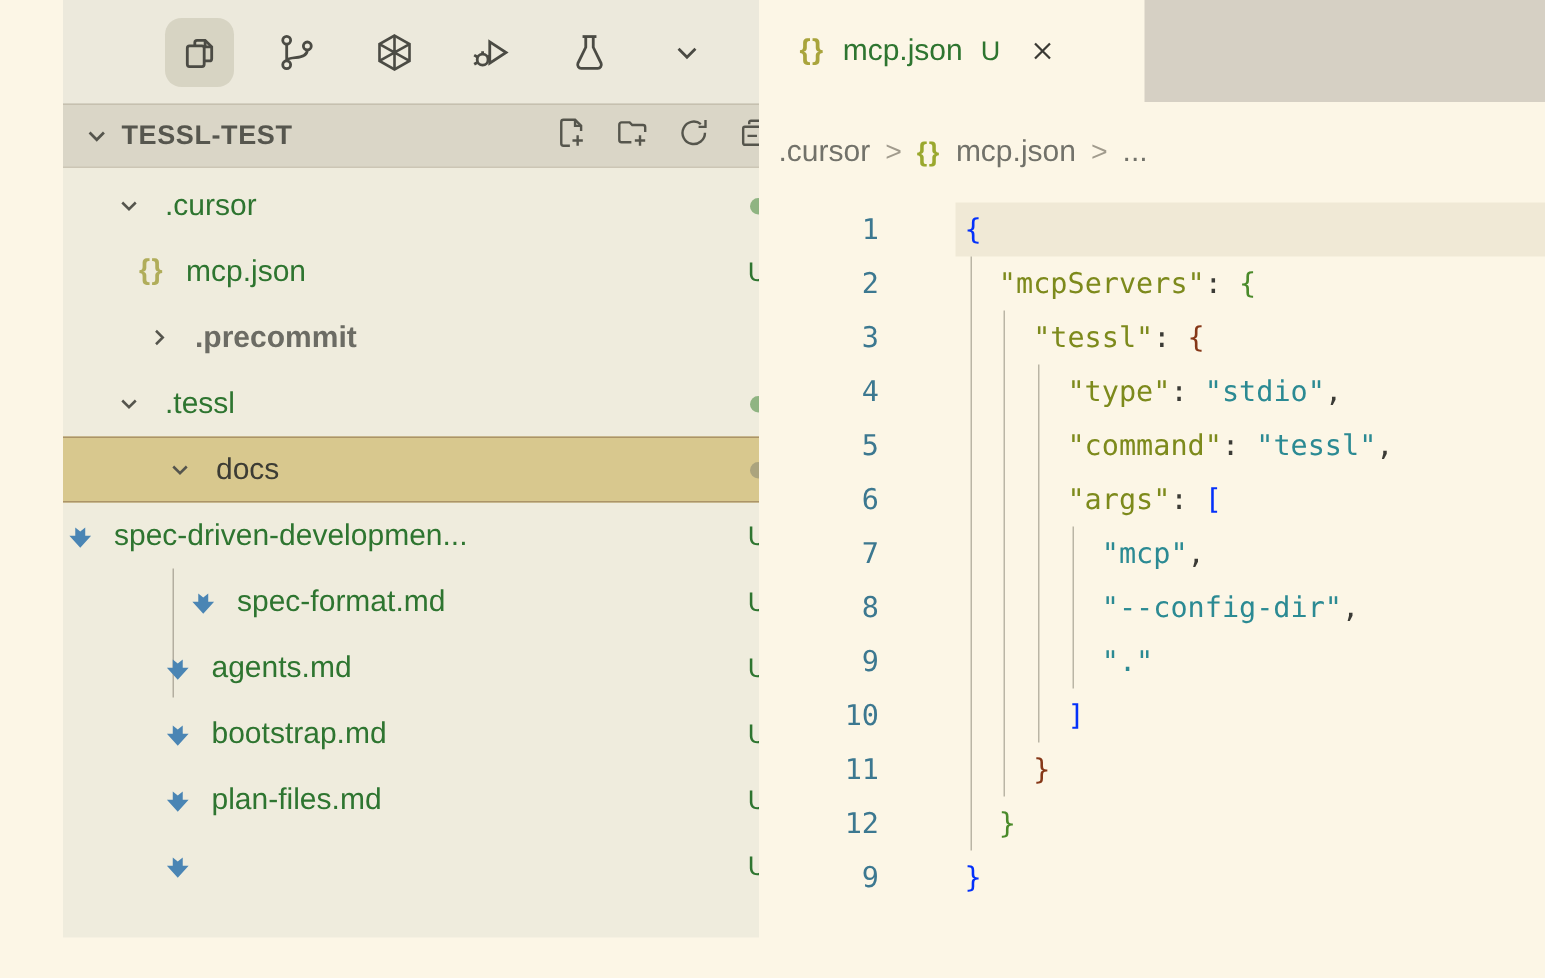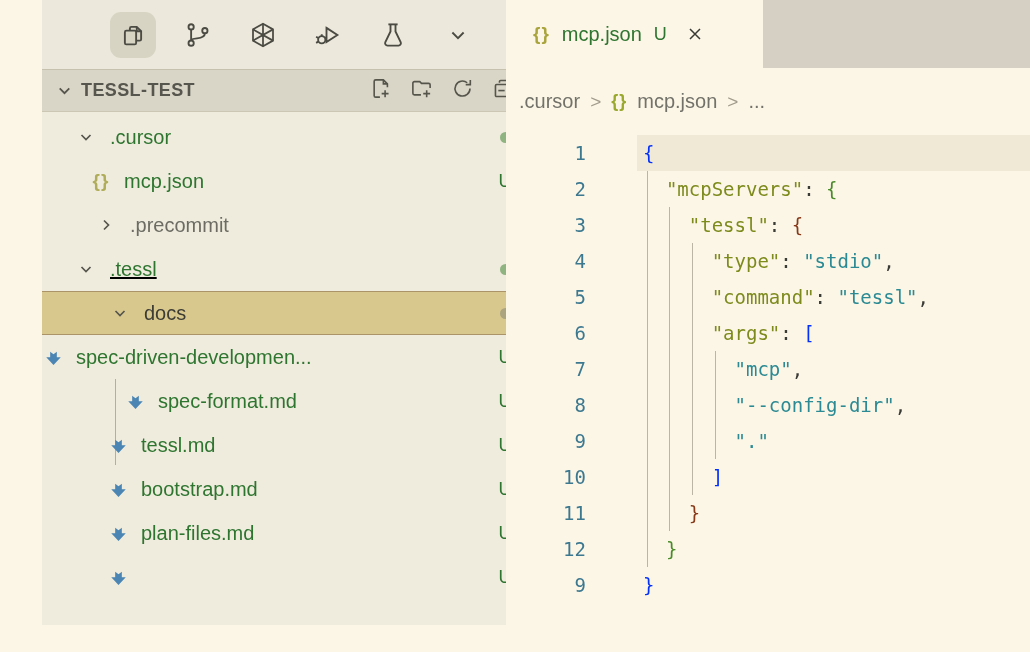--- a/index.html
+++ b/index.html
@@ -208,30 +208,30 @@
       </div>
       <div class="tree-row" style="padding-left: 48px;">
         <span class="tw-icon">
           <span class="json-glyph">{}</span>
         </span>
         <span class="tw-label c-green">mcp.json</span>
         <span class="tw-badge">
           <span class="badge-u">U</span>
         </span>
       </div>
-      <div class="tree-row" style="padding-left: 56px;">
+      <div class="tree-row" style="padding-left: 56px; font-weight: bold;">
         <span class="tw-chevron">
           <svg viewBox="0 0 16 16" fill="none" stroke="currentColor" stroke-width="1.7">
             <path d="M6 3.5L10.5 8L6 12.5"></path>
           </svg>
         </span>
         <span class="tw-label c-gray">.precommit</span>
         <span class="tw-badge"></span>
       </div>
-      <div class="tree-row" style="padding-left: 36px; text-decoration: underline;">
+      <div class="tree-row" style="padding-left: 36px;">
         <span class="tw-chevron">
           <svg viewBox="0 0 16 16" fill="none" stroke="currentColor" stroke-width="1.7">
             <path d="M3.5 6L8 10.5L12.5 6"></path>
           </svg>
         </span>
         <span class="tw-label c-green">.tessl</span>
         <span class="tw-badge">
           <span class="dot green"></span>
         </span>
       </div>
@@ -267,21 +267,21 @@
         <span class="tw-badge">
           <span class="badge-u">U</span>
         </span>
       </div>
       <div class="tree-row" style="padding-left: 65px;">
         <span class="tw-icon md-icon">
           <svg viewBox="0 0 16 16" fill="#4a85b4">
             <path d="M8 14.4L1.9 7.7h3.3V3.1L8 5.3l2.8-2.2v4.6h3.3z"></path>
           </svg>
         </span>
-        <span class="tw-label c-green">tessl.md</span>
+        <span class="tw-label c-green">agents.md</span>
         <span class="tw-badge">
           <span class="badge-u">U</span>
         </span>
       </div>
       <div class="tree-row" style="padding-left: 65px;">
         <span class="tw-icon md-icon">
           <svg viewBox="0 0 16 16" fill="#4a85b4">
             <path d="M8 14.4L1.9 7.7h3.3V3.1L8 5.3l2.8-2.2v4.6h3.3z"></path>
           </svg>
         </span>

